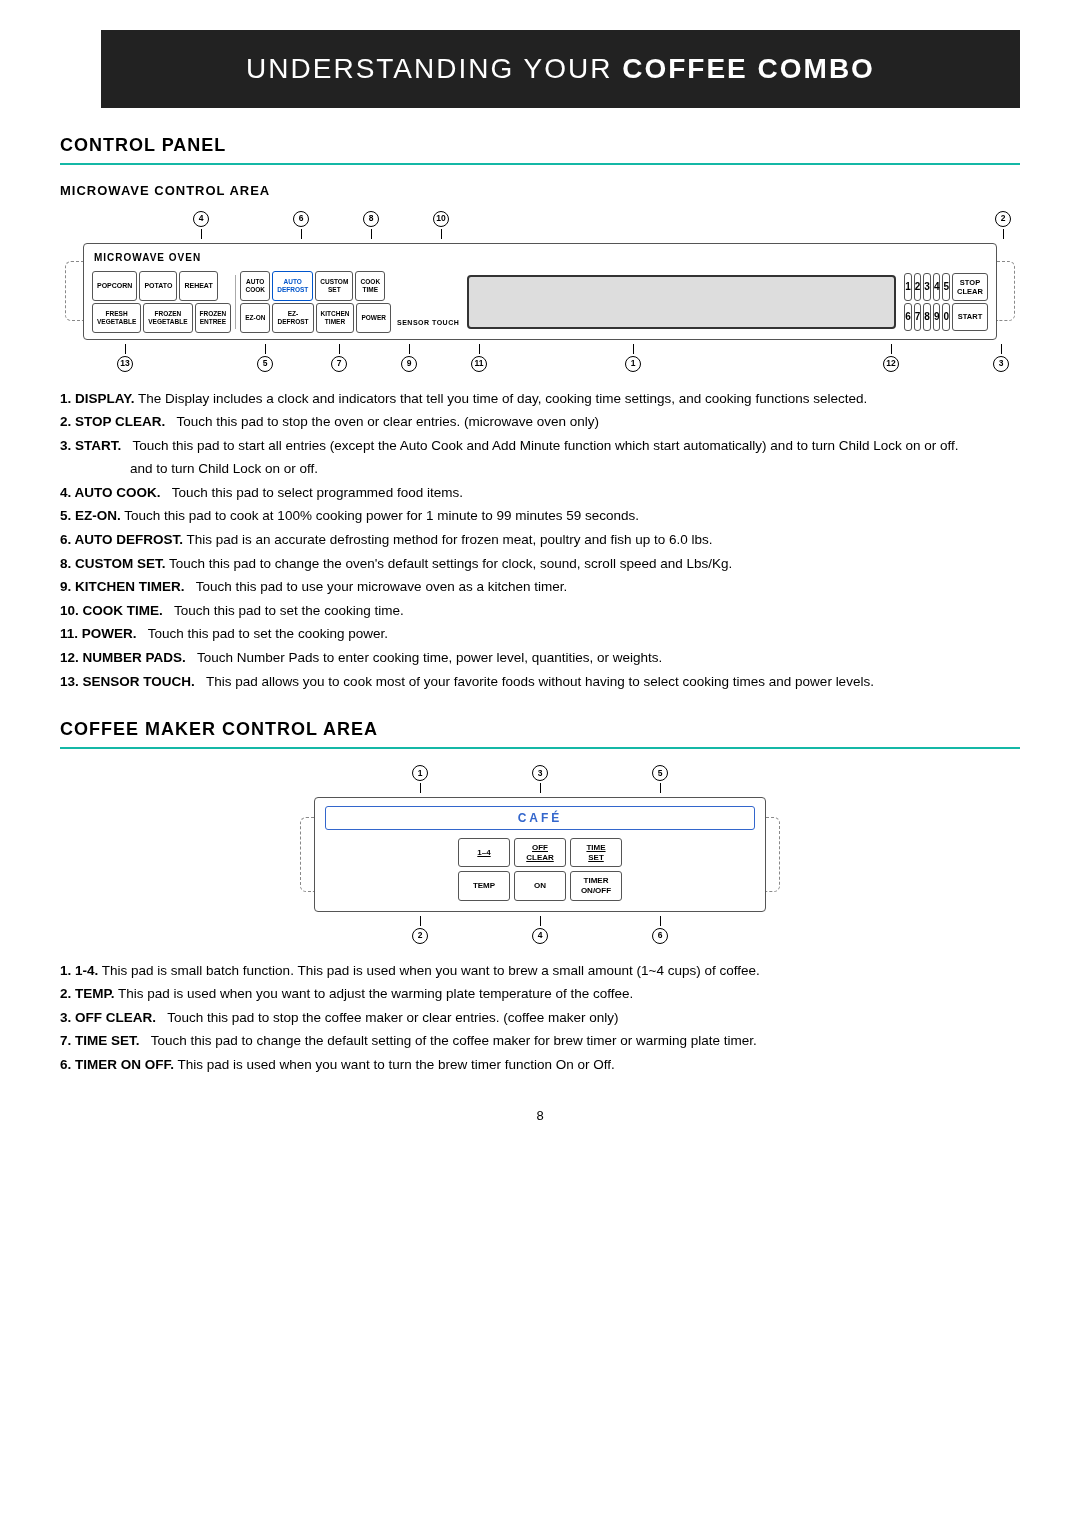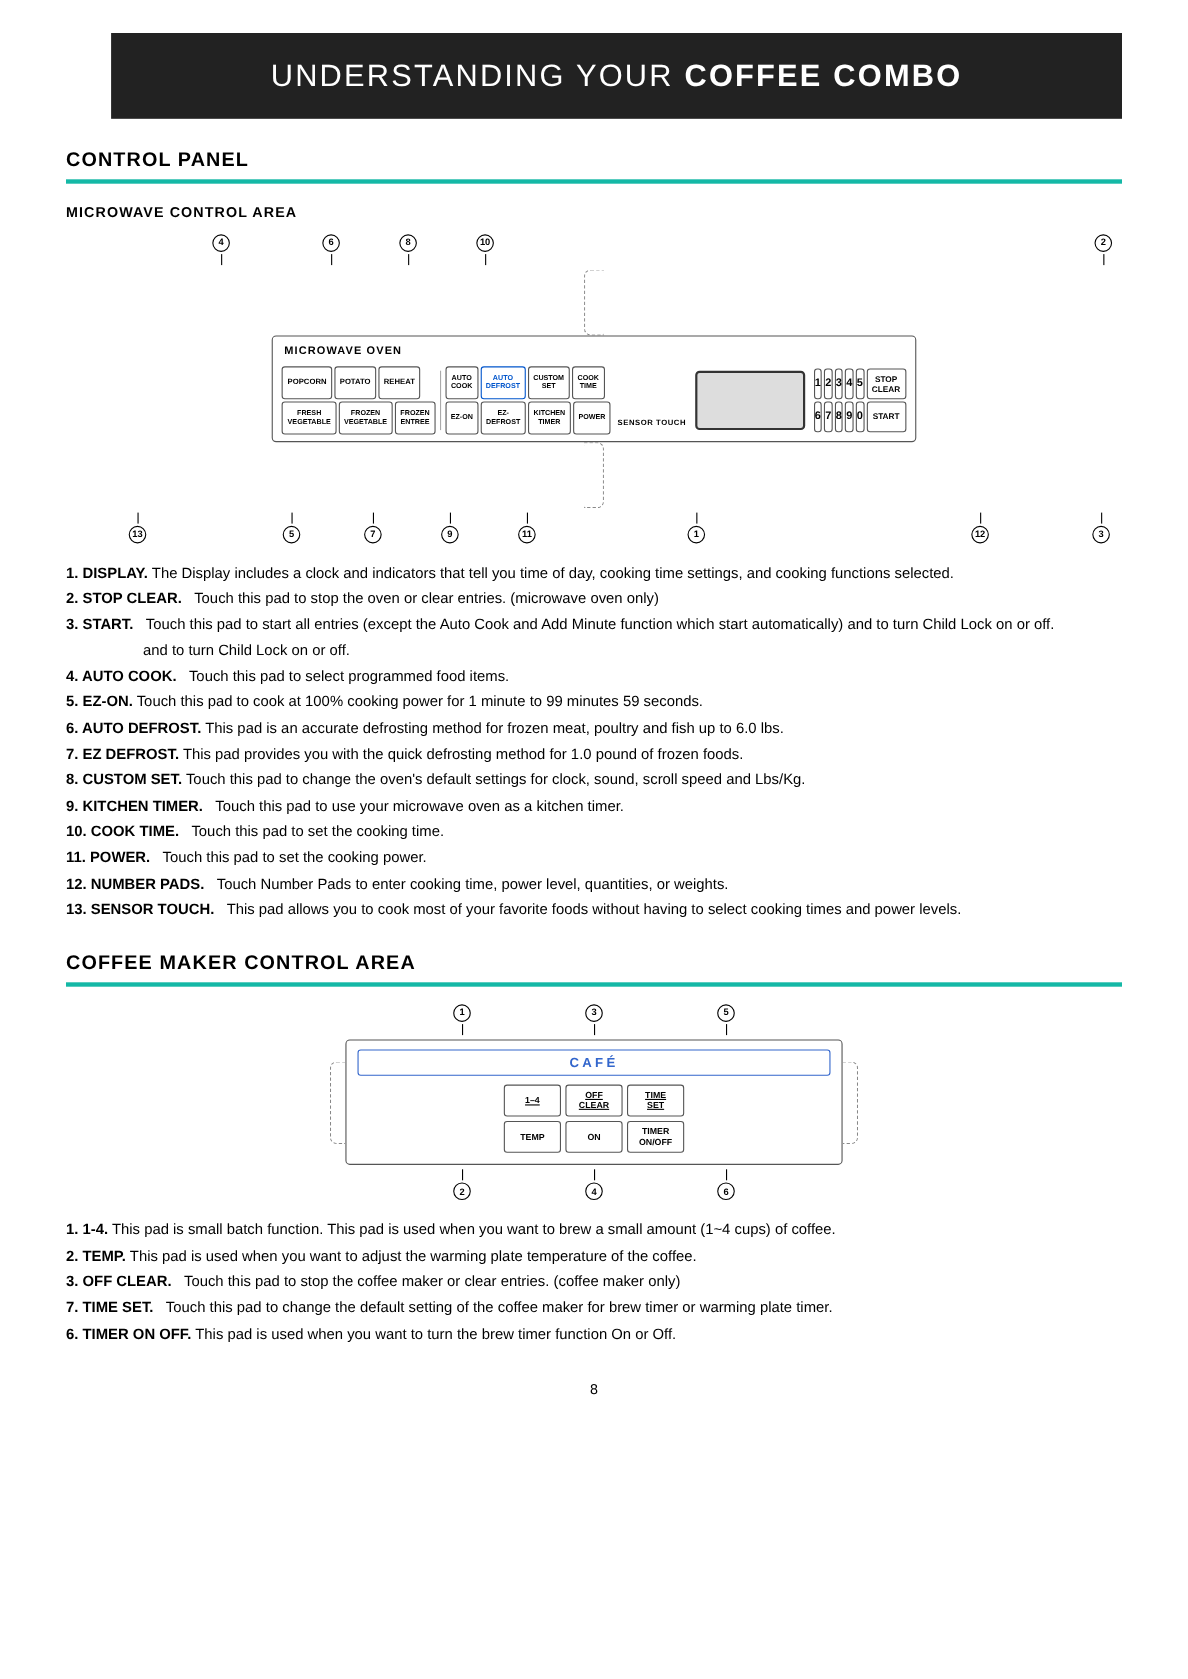--- a/index.html
+++ b/index.html
@@ -20,21 +20,21 @@
       padding: 18px 10px;
       margin-bottom: 24px;
       margin-left: 41px;
     }
     .page-header span.light { font-weight: 400; font-size: 28px; letter-spacing: 2px; text-transform: uppercase; }
     .page-header span.bold { font-weight: 900; font-size: 28px; letter-spacing: 2px; text-transform: uppercase; }
     h2.section-title {
       font-size: 18px;
       font-weight: 700;
       text-transform: uppercase;
-      border-bottom: 4px solid #14b8a6;
+      border-bottom: 2px solid #14b8a6;
       padding-bottom: 4px;
       margin-bottom: 16px;
       letter-spacing: 1px;
     }
     h3.sub-title {
       font-size: 13px;
       font-weight: 700;
       text-transform: uppercase;
       letter-spacing: 1px;
       margin-bottom: 10px;
@@ -225,21 +225,21 @@
       <div class="tick-line"></div>
     </div>
 
     <div class="callout-col" style="position:absolute; right:4px; top:0;">
       <div class="callout-inline">2</div>
       <div class="tick-line"></div>
     </div>
     <div style="height:30px;"></div>
   </div>
 
-  <div style="display:flex; align-items:center; gap:0;flex-direction:column;">
+  <div style="display:flex; align-items:center; gap:0;">
     <div class="mw-left-curve"></div>
 
     <div style="flex:1; border:1.5px solid #555; border-radius:4px; padding:6px 8px 6px 8px; background:#fff;">
       <div style="font-size:10px; font-weight:700; letter-spacing:1px; margin-bottom:6px; padding-left:2px;">MICROWAVE OVEN</div>
       <div style="display:flex; gap:4px; align-items:center;">
 
         <div style="display:flex; flex-direction:column; gap:2px; flex-shrink:0;">
           <div style="display:flex; gap:2px;">
             <div class="mw-btn" style="min-width:32px; font-size:7px;">POPCORN</div>
             <div class="mw-btn" style="min-width:32px; font-size:7px;">POTATO</div>
@@ -336,21 +336,20 @@
 </div>
 
 <div class="descriptions" style="margin-top:16px;">
   <p><strong>1. DISPLAY.</strong> The Display includes a clock and indicators that tell you time of day, cooking time settings, and cooking functions selected.</p>
   <p><strong>2. STOP CLEAR.</strong>&nbsp;&nbsp;&nbsp;Touch this pad to stop the oven or clear entries. (microwave oven only)</p>
   <p><strong>3. START.</strong>&nbsp;&nbsp;&nbsp;Touch this pad to start all entries (except the Auto Cook and Add Minute function which start automatically) and to turn Child Lock on or off.</p>
   <p style="padding-left:70px;">and to turn Child Lock on or off.</p>
   <p><strong>4. AUTO COOK.</strong>&nbsp;&nbsp;&nbsp;Touch this pad to select programmed food items.</p>
   <p><strong>5. EZ-ON.</strong>  Touch this pad to cook at 100% cooking power for 1 minute to 99 minutes 59 seconds.</p>
   <p><strong>6. AUTO DEFROST.</strong> This pad is an accurate defrosting method for frozen meat, poultry and fish up to 6.0 lbs.</p>
-  <p><strong>7. EZ  DEFROST.</strong> This pad provides you with the quick defrosting method for 1.0 pound of frozen foods.</p>
   <p><strong>8. CUSTOM SET.</strong> Touch this pad to change the oven's default settings for clock, sound, scroll speed and Lbs/Kg.</p>
   <p><strong>9. KITCHEN TIMER.</strong>&nbsp;&nbsp;&nbsp;Touch this pad to use your microwave oven as a kitchen timer.</p>
   <p><strong>10. COOK TIME.</strong>&nbsp;&nbsp;&nbsp;Touch this pad to set the cooking time.</p>
   <p><strong>11. POWER.</strong>&nbsp;&nbsp;&nbsp;Touch this pad to set the cooking power.</p>
   <p><strong>12. NUMBER PADS.</strong>&nbsp;&nbsp;&nbsp;Touch Number Pads to enter cooking time, power level, quantities, or weights.</p>
   <p><strong>13. SENSOR TOUCH.</strong>&nbsp;&nbsp;&nbsp;This pad allows you to cook most of your favorite foods without having to select cooking times and power levels.</p>
 </div>
 
 <h2 class="section-title" style="margin-top:24px;">Coffee Maker Control Area</h2>
 

